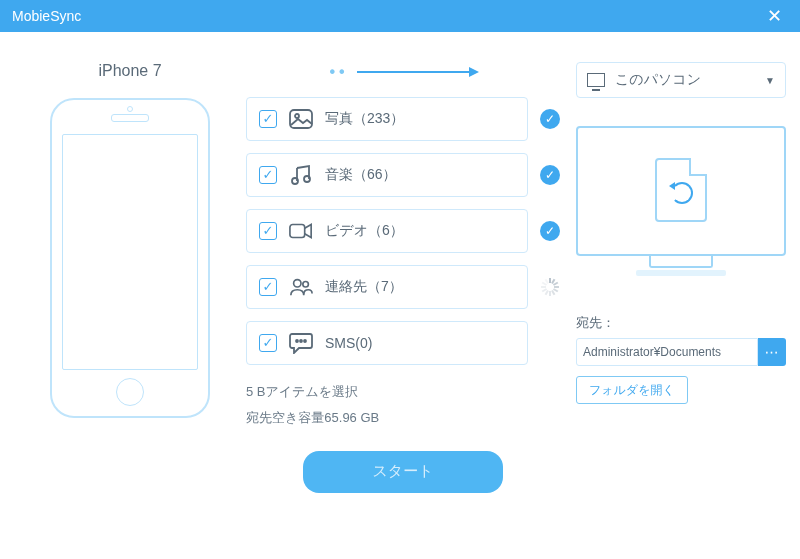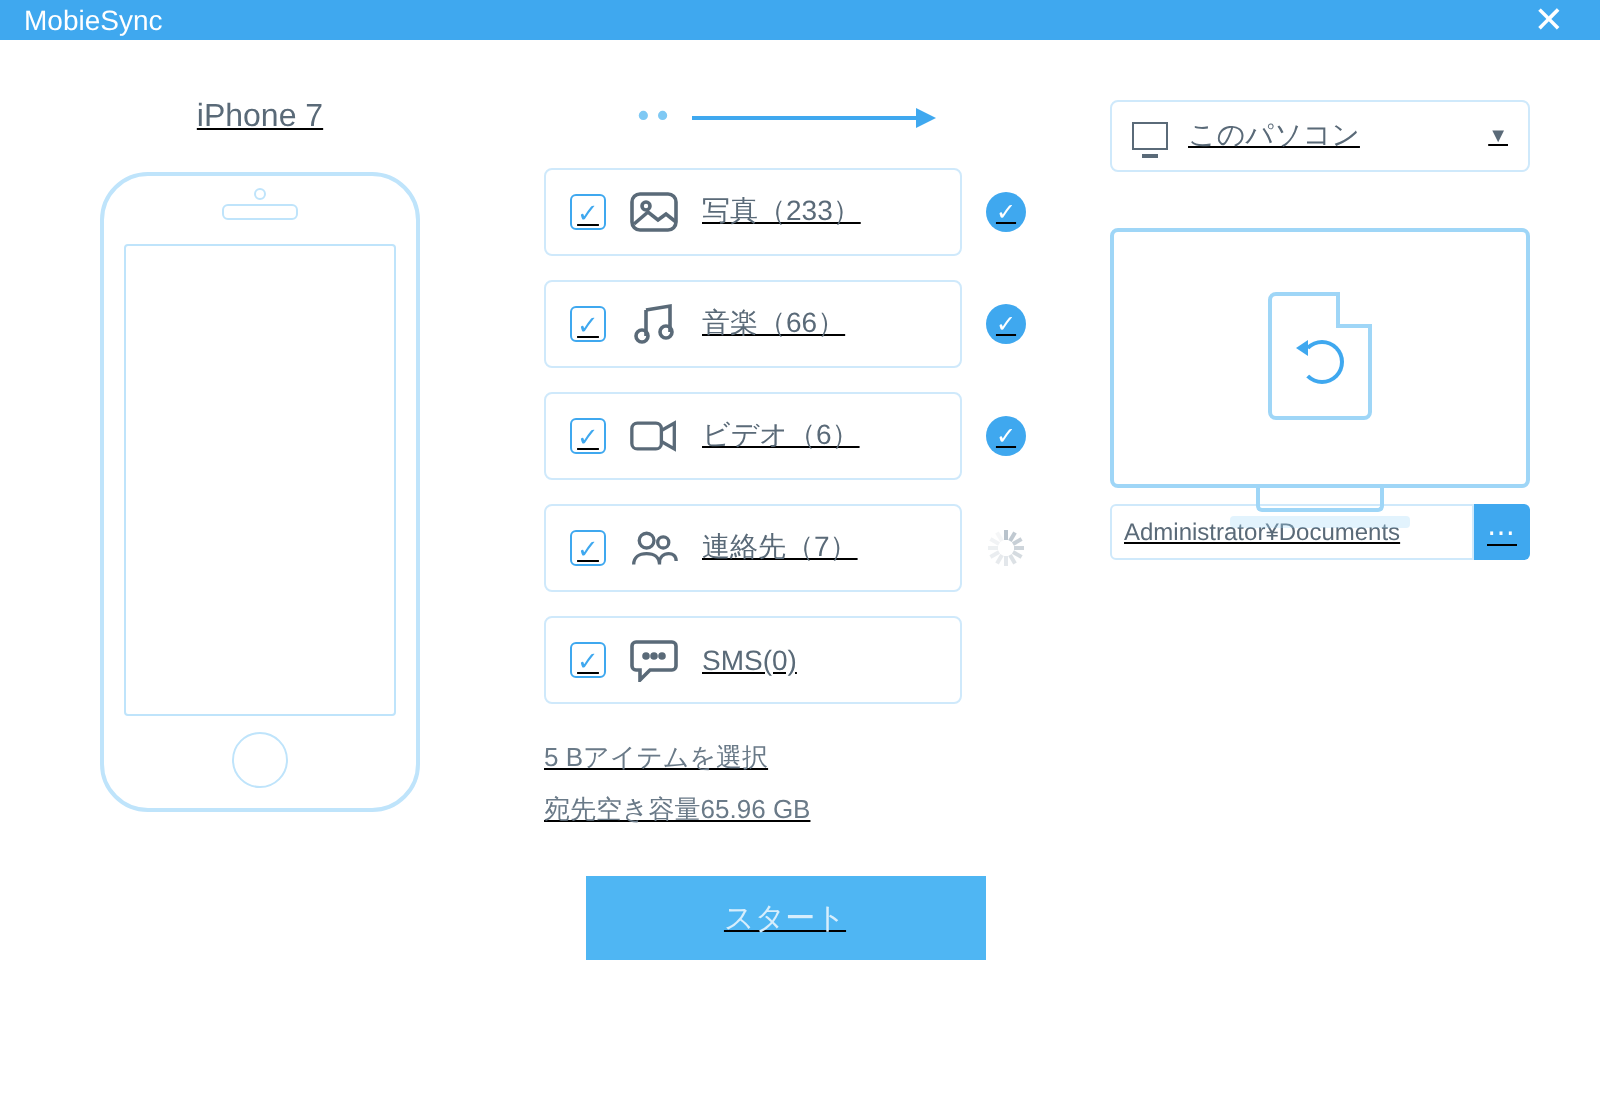--- a/index.html
+++ b/index.html
@@ -1,20 +1,20 @@
 <!DOCTYPE html>
 <html><head>
 <meta charset="utf-8">
 <style>
 * { box-sizing: border-box; margin: 0; padding: 0; font-family: "Segoe UI", Arial, sans-serif; }
 body { background: #fff; width: 800px; height: 559px; overflow: hidden; }
-.titlebar { background: #3fa8ef; height: 20px; display: flex; align-items: center; padding: 0 12px; color: #fff; font-size: 14px; }
+.titlebar { background: #3fa8ef; height: 32px; display: flex; align-items: center; padding: 0 12px; color: #fff; font-size: 14px; }
 .titlebar .spacer { flex: 1; }
 .close-btn { color: #fff; font-size: 18px; cursor: pointer; padding: 0 6px; }
-.content { padding: 30px 35px 20px 30px; display: flex; gap: 42px; height: calc(100% - 32px); text-decoration: underline; }
+.content { padding: 30px 14px 20px 30px; display: flex; gap: 16px; height: calc(100% - 32px); }
 
 .col-left { width: 200px; text-align: center; }
 .col-mid { flex: 1; display: flex; flex-direction: column; }
 .col-right { width: 210px; display: flex; flex-direction: column; }
 
 .device-label { color: #5a6a78; font-size: 16px; margin-bottom: 18px; }
 
 
 .phone { width: 160px; height: 320px; margin: 0 auto; border: 2px solid #bfe4fb; border-radius: 24px; position: relative; }
 .phone::before { content:""; position:absolute; top:14px; left:50%; transform:translateX(-50%); width:36px; height:6px; border:1px solid #bfe4fb; border-radius:3px; }
@@ -33,21 +33,21 @@
 .checkbox { width:18px; height:18px; border:1.5px solid #3fa8ef; border-radius:3px; display:flex; align-items:center; justify-content:center; color:#3fa8ef; font-size:13px; }
 .item-icon { width:24px; height:24px; color:#5a6a78; display:flex; align-items:center; justify-content:center; }
 .item-label { color:#5a6a78; font-size:14px; }
 .status-tick { width:20px; height:20px; border-radius:50%; background:#3fa8ef; color:#fff; display:flex; align-items:center; justify-content:center; font-size:12px; }
 .status-spinner { width:20px; height:18px; position:relative; }
 .status-spinner span { position:absolute; width:2px; height:5px; background:#b9c3cc; left:9px; top:0; transform-origin:1px 9px; }
 
 .info-line { color:#6a7a88; font-size:13px; margin-top:2px; }
 .info-line + .info-line { margin-top:8px; }
 
-.start-btn { margin-top:24px; background:#4fb6f3; color:#d7eefc; border:none; height:42px; width:200px; border-radius:0; font-size:15px; align-self:center; cursor:pointer;text-align:center; }
+.start-btn { margin-top:24px; background:#4fb6f3; color:#d7eefc; border:none; height:42px; width:200px; border-radius:16px; font-size:15px; align-self:center; cursor:pointer;text-align:center; }
 
 .dest-select { border:1px solid #cfe9fb; border-radius:4px; height:36px; display:flex; align-items:center; padding:0 10px; gap:10px; cursor:pointer; margin-bottom:28px; }
 .dest-select .mon-icon { width:18px; height:14px; border:1.5px solid #5a6a78; position:relative; }
 .dest-select .mon-icon::after { content:""; position:absolute; bottom:-5px; left:4px; right:4px; height:2px; background:#5a6a78; }
 .dest-select .lbl { color:#5a6a78; font-size:14px; flex:1; }
 .dest-select .caret { color:#5a6a78; font-size:10px; }
 
 .monitor-ill { border:2px solid #9fd6f7; border-radius:4px; height:130px; position:relative; margin-bottom:8px; }
 .monitor-ill::after { content:""; position:absolute; bottom:-14px; left:50%; transform:translateX(-50%); width:60px; height:10px; border:2px solid #9fd6f7; border-top:none; border-radius:0 0 3px 3px; }
 .monitor-ill::before { content:""; position:absolute; bottom:-22px; left:50%; transform:translateX(-50%); width:90px; height:6px; background:#9fd6f7; opacity:.3; border-radius:2px; }
@@ -194,19 +194,21 @@
       <span class="lbl">このパソコン</span>
       <span class="caret">▼</span>
     </div>
 
     <div class="monitor-ill">
       <div class="file-ic">
           <div class="refresh"></div>
         </div>
     </div>
 
+    <div class="dest-label">宛先：</div>
     <div class="path-row">
       <input class="path-input" value="Administrator¥Documents" style="">
       <button class="path-btn">⋯</button>
     </div>
+    <button class="open-folder-btn">フォルダを開く</button>
   </div>
 
 </div>
 
 </body></html>

